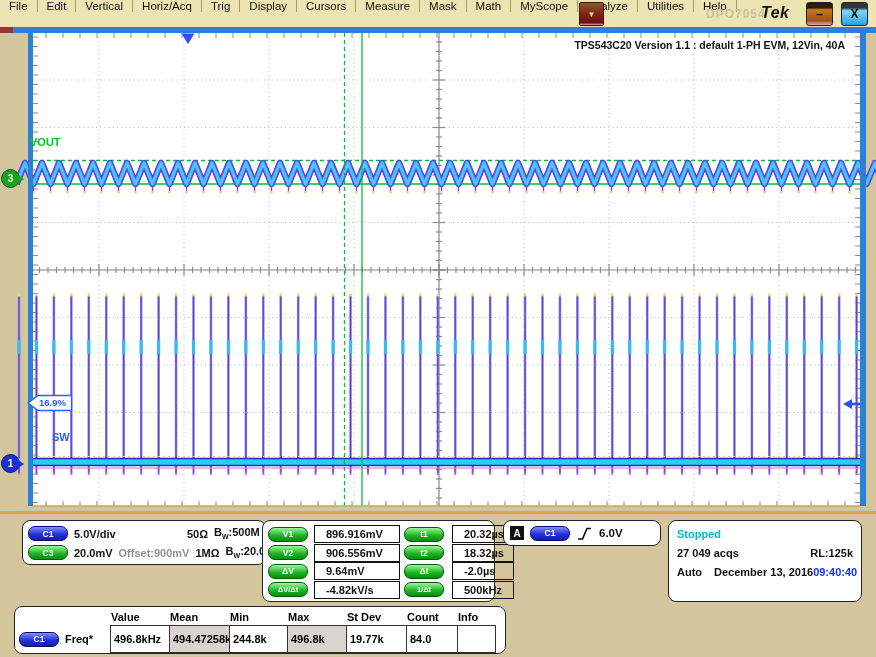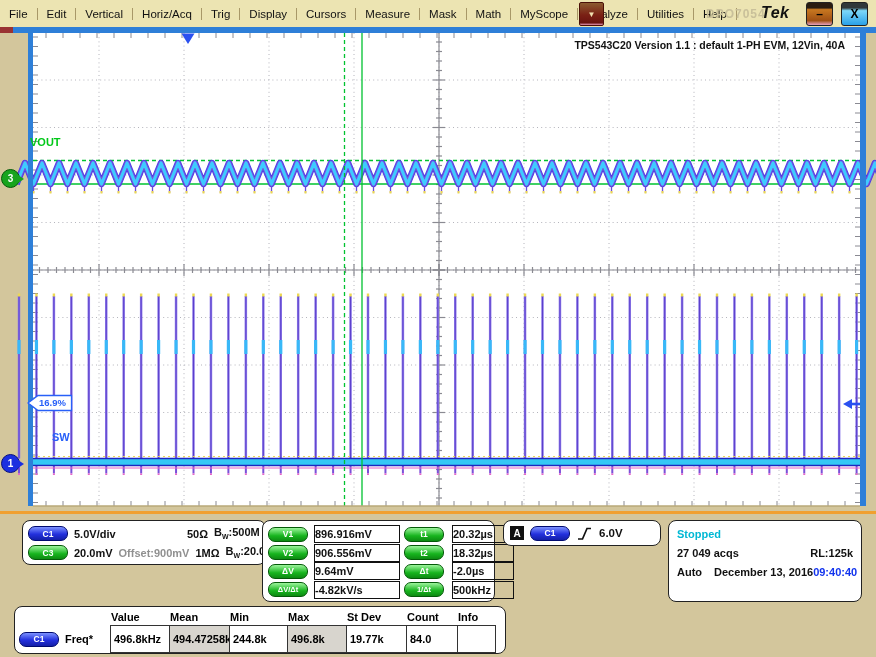--- a/index.html
+++ b/index.html
@@ -1,19 +1,19 @@
 <!DOCTYPE html>
 <html><head>
 <meta charset="utf-8">
 <style>
   html,body{margin:0;padding:0;}
   .screen{position:relative;width:876px;height:657px;background:#d3c69c;overflow:hidden;
           font-family:"Liberation Sans",sans-serif;-webkit-font-smoothing:antialiased;}
   
-  .menubar{position:absolute;left:0;top:0;width:876px;height:27px;background:#ece4b2;display:flex;align-items:center;}
+  .menubar{position:absolute;left:0;top:0;width:876px;height:27px;background:#ece4b2;display:flex;align-items:flex-start;}
   .menu-item{display:flex;align-items:center;padding:0 9px;font-size:11.5px;color:#111;
              border-right:1px solid #a89868;cursor:default;white-space:nowrap;}
   .menu-drop-btn{position:absolute;left:579px;top:2px;width:23px;height:22px;
       background:linear-gradient(#8a5a30 0%,#7a2014 55%,#6a1410 90%,#e89ab8 100%);
       border:1px solid #4a1008;border-radius:2px;display:flex;align-items:center;justify-content:center;
       color:#f0e0b0;font-size:8px;}
   .watermark{position:absolute;left:706px;top:7px;font-size:12px;color:#c9c09a;font-weight:bold;letter-spacing:1px;}
   .tek-logo{position:absolute;left:761px;top:4px;font-size:16px;font-weight:bold;color:#111;font-style:italic;letter-spacing:0.5px;}
   .win-btn{position:absolute;top:2px;width:25px;height:22px;border:1px solid #222;border-radius:3px;
            display:flex;align-items:center;justify-content:center;font-weight:bold;font-size:12px;color:#000;}
@@ -42,21 +42,21 @@
   .pill{display:inline-flex;align-items:center;justify-content:center;width:38px;height:13px;border-radius:7px;
         font-size:8.5px;font-weight:bold;color:#fff;flex:none;}
   .pill-blue{background:linear-gradient(#7d92ff 0%,#2330dd 55%,#141fa8 100%);border:1px solid #000a70;}
   .pill-green{background:linear-gradient(#9cf59c 0%,#17b41e 60%,#0d8a12 100%);border:1px solid #045a08;}
   .box-ch{left:22px;top:6px;width:244px;height:45px;padding:3px 5px;}
   .ch-row{display:flex;align-items:center;height:19px;font-size:11px;font-weight:bold;color:#111;gap:6px;white-space:nowrap;}
   .gray{color:#909090;}
   sub{font-size:7px;}
   .box-cur{left:262px;top:6px;width:233px;height:82px;padding:4px 5px;}
   .cur-grid{display:grid;grid-template-columns:42px 86px 44px 62px;grid-auto-rows:18.5px;align-items:center;column-gap:4px;}
-  .vbox{border:1px solid #111;height:16px;font-size:11px;font-weight:bold;color:#111;display:flex;align-items:center;padding-left:0;white-space:nowrap;}
+  .vbox{border:1px solid #111;height:16px;font-size:11px;font-weight:bold;color:#111;display:flex;align-items:center;padding-left:11px;white-space:nowrap;}
   .pill-sm{font-size:7.5px;}
   .box-trig{left:503px;top:6px;width:158px;height:26px;display:flex;align-items:center;gap:6px;padding:0 6px;}
   .abadge{width:14px;height:14px;background:#111;color:#fff;font-size:10px;font-weight:bold;display:flex;align-items:center;justify-content:center;flex:none;}
   .trig-level{font-size:11.5px;font-weight:bold;color:#111;}
   .box-tb{left:668px;top:6px;width:194px;height:82px;padding:3px 8px;font-size:11px;font-weight:bold;color:#111;}
   .tb-row{display:flex;align-items:center;height:19px;white-space:nowrap;}
   .tb-row .sp{flex:1;}
   .cyan{color:#00b8d4;}
   .blue-t{color:#1133ee;}
   .box-table{left:14px;top:92px;width:492px;height:48px;padding:2px 4px;}

